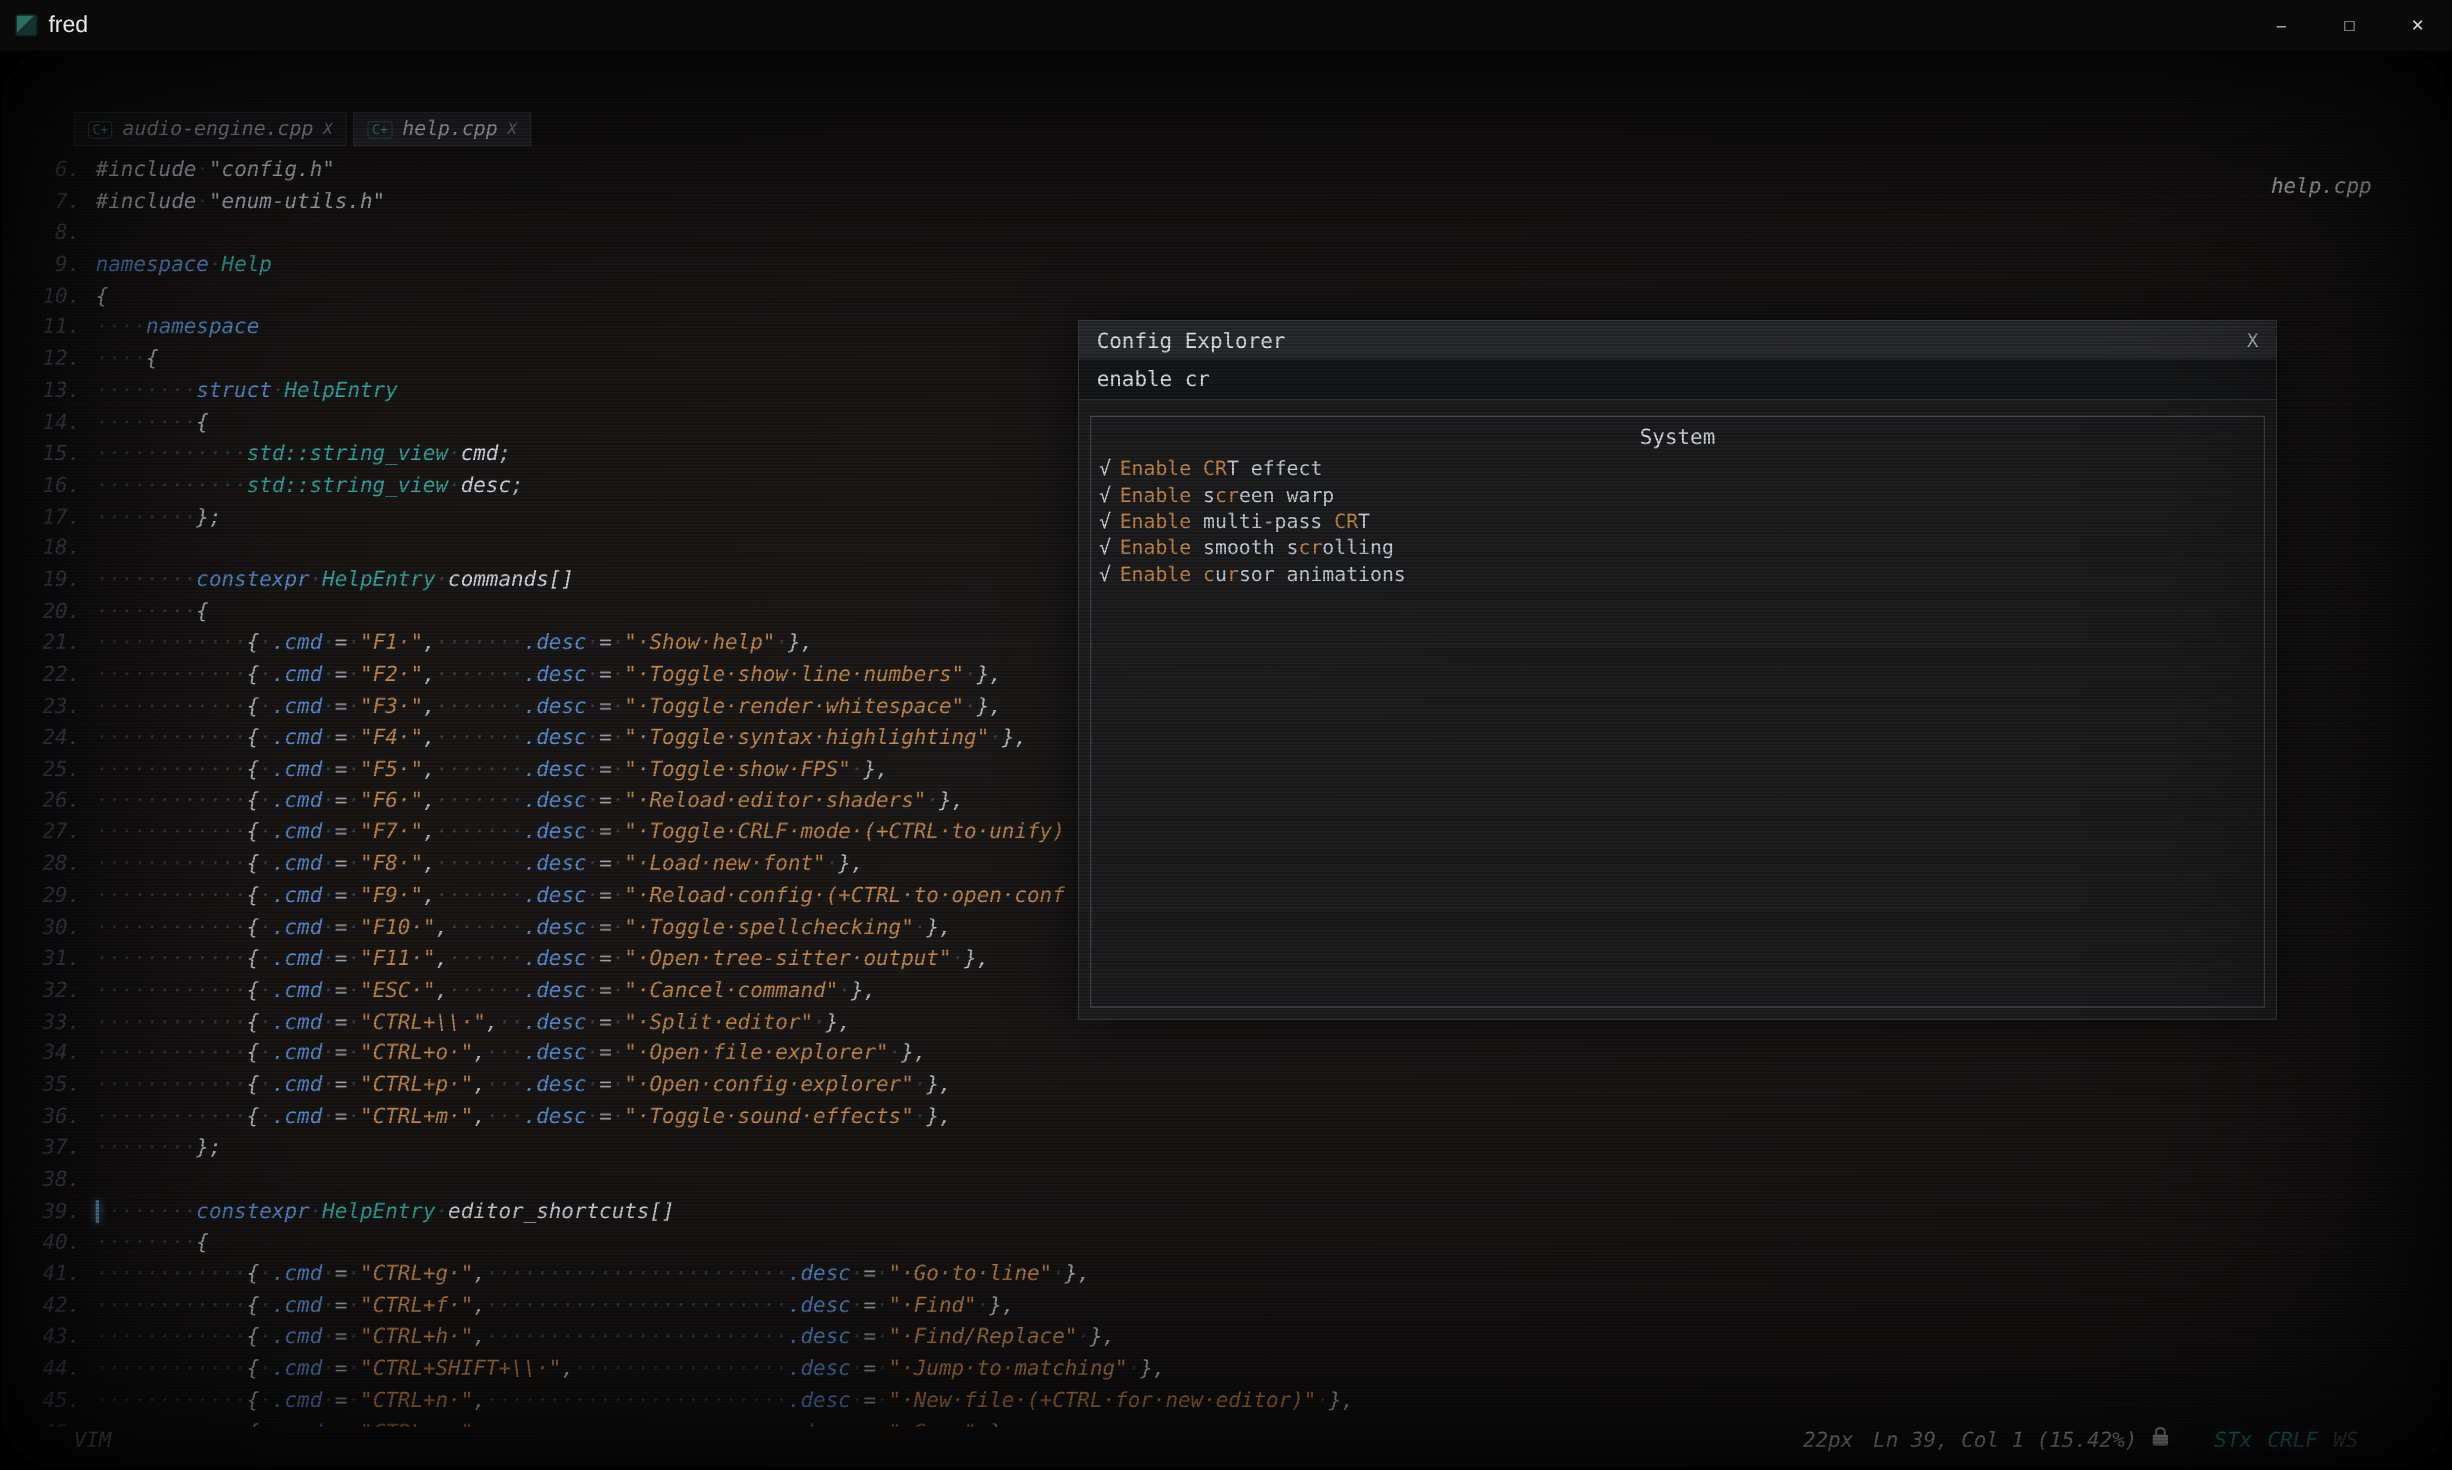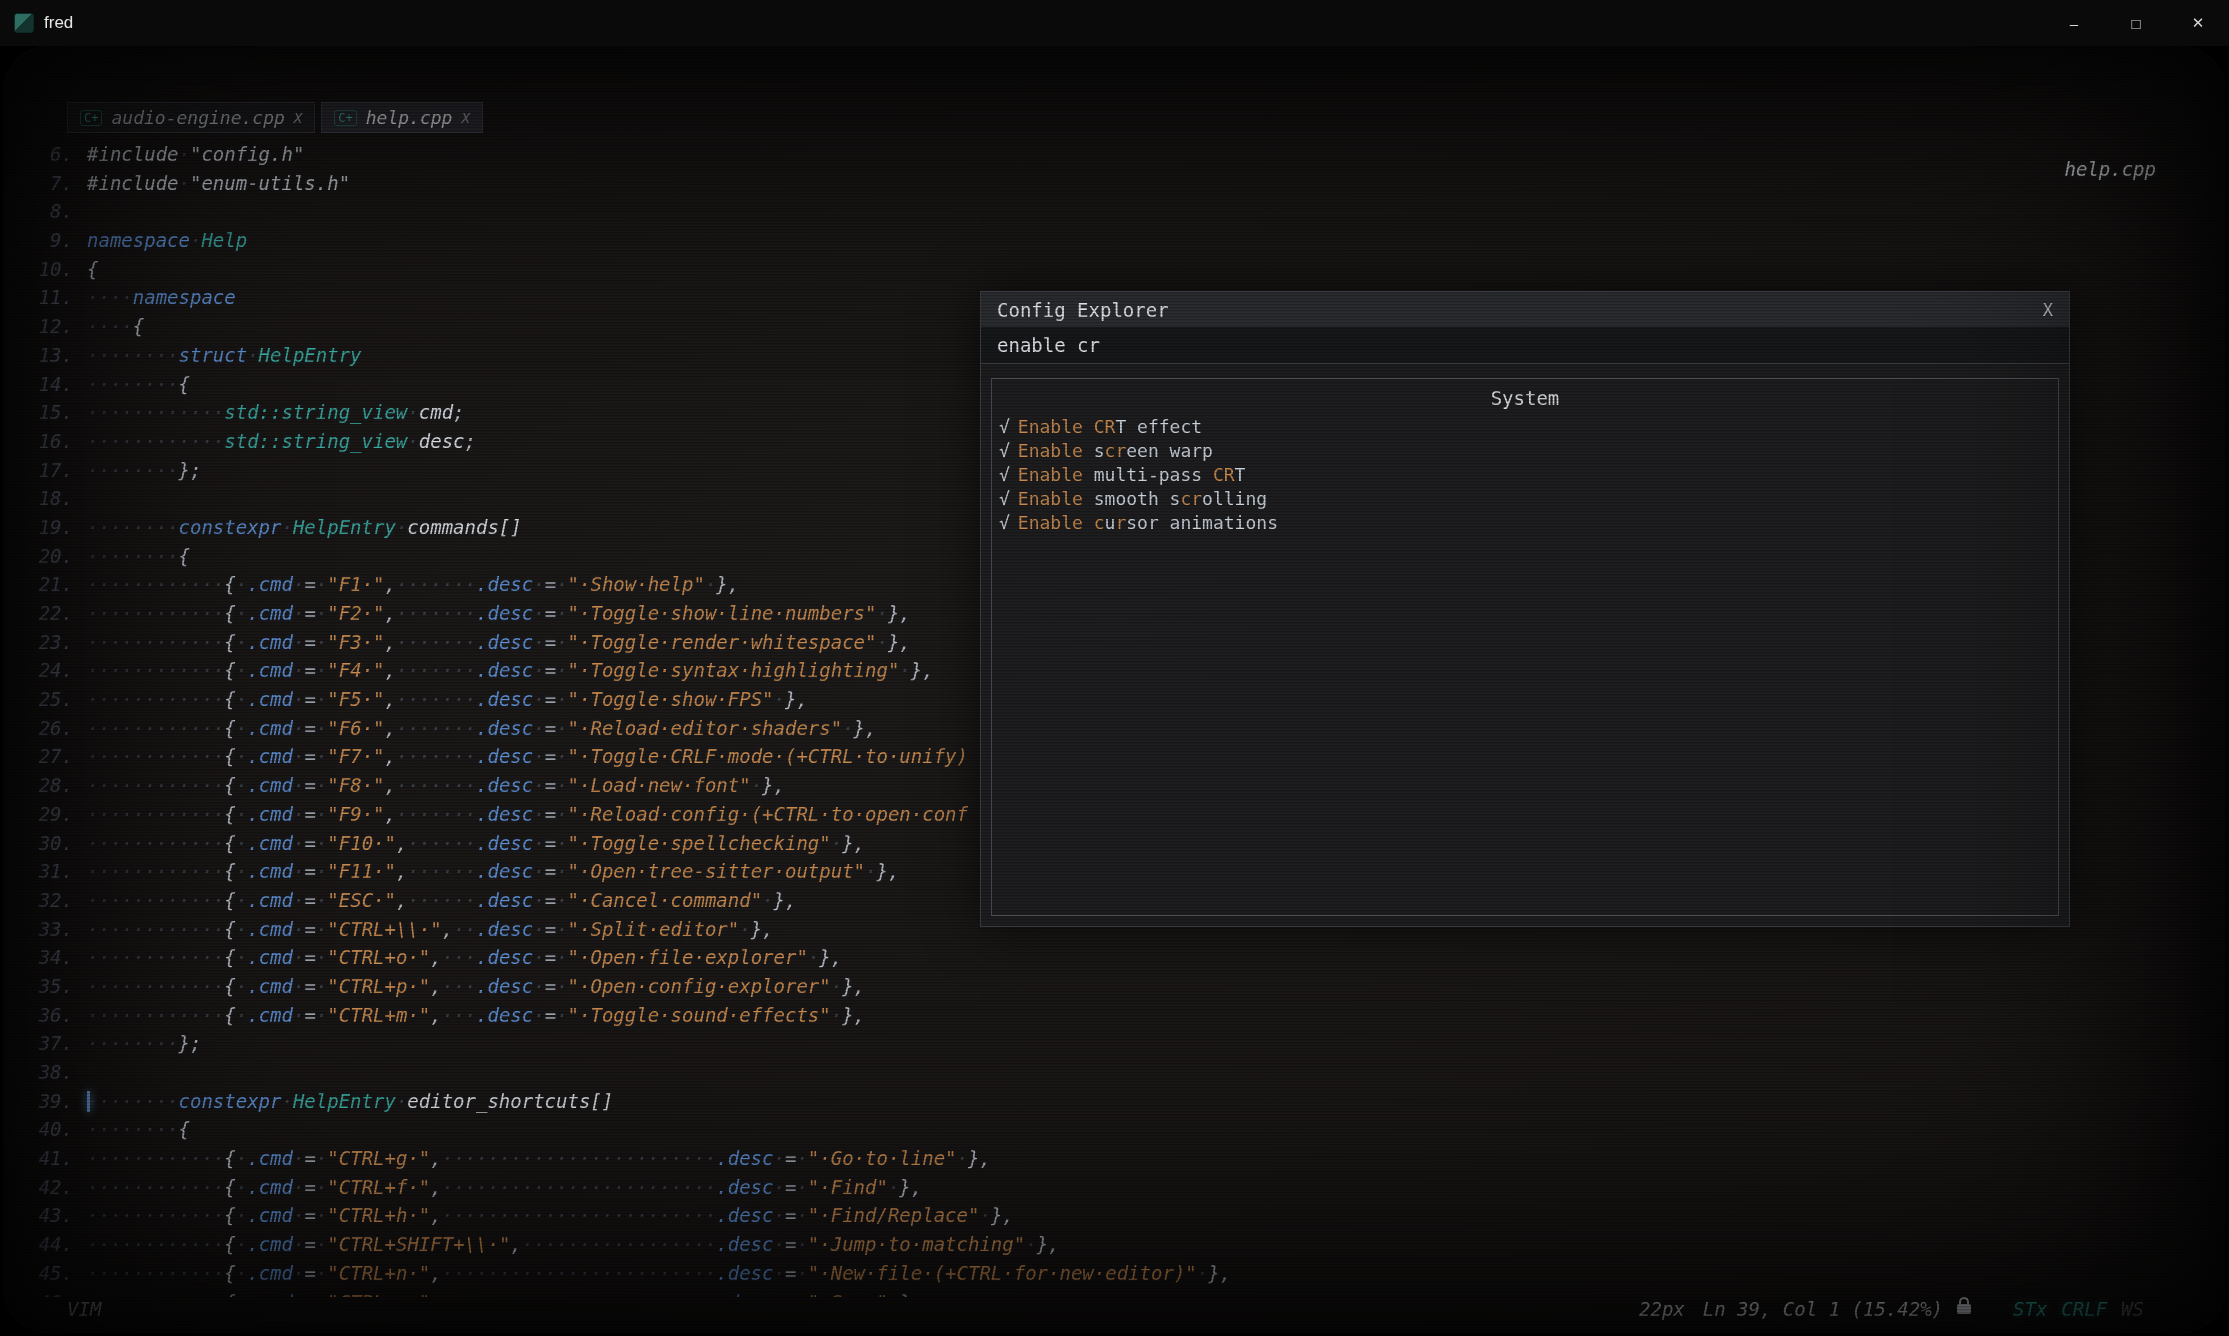--- a/index.html
+++ b/index.html
@@ -5,21 +5,21 @@
   * { margin:0; padding:0; box-sizing:border-box; }
   html,body { width:2229px; height:1336px; background:#000; overflow:hidden;
               font-family:"DejaVu Sans Mono", monospace; }
 
   
   .titlebar { position:absolute; left:0; top:0; right:0; height:46px; background:#0a0a0a;
               display:flex; align-items:center; padding-left:14px; z-index:20; }
   .app-icon { width:20px; height:20px; border-radius:3px; margin-right:10px;
               background:linear-gradient(135deg,#2e6e62 0%, #2e6e62 45%, #14332e 45%, #14332e 100%);
               border:1px solid #0f2a26; }
-  .win-title { color:#e6e6e6; font-size:17px; font-family:"Liberation Sans", sans-serif; }
+  .win-title { color:#e6e6e6; font-size:21px; font-family:"Liberation Sans", sans-serif; }
   .win-controls { margin-left:auto; display:flex; height:100%; }
   .wbtn { width:62px; height:100%; display:flex; align-items:center; justify-content:center;
           color:#d8d8d8; font-size:15px; font-family:"Liberation Sans", sans-serif; cursor:default; }
 
   
   .screen { position:absolute; left:3px; right:3px; top:46px; bottom:3px; border-radius:46px;
             overflow:hidden;
             background:radial-gradient(ellipse 115% 100% at 50% 45%, #1d1b1a 0%, #171413 55%, #0a0909 100%); }
   .scanlines { position:absolute; inset:0; z-index:30; pointer-events:none; border-radius:46px;
                background:repeating-linear-gradient(to bottom,

